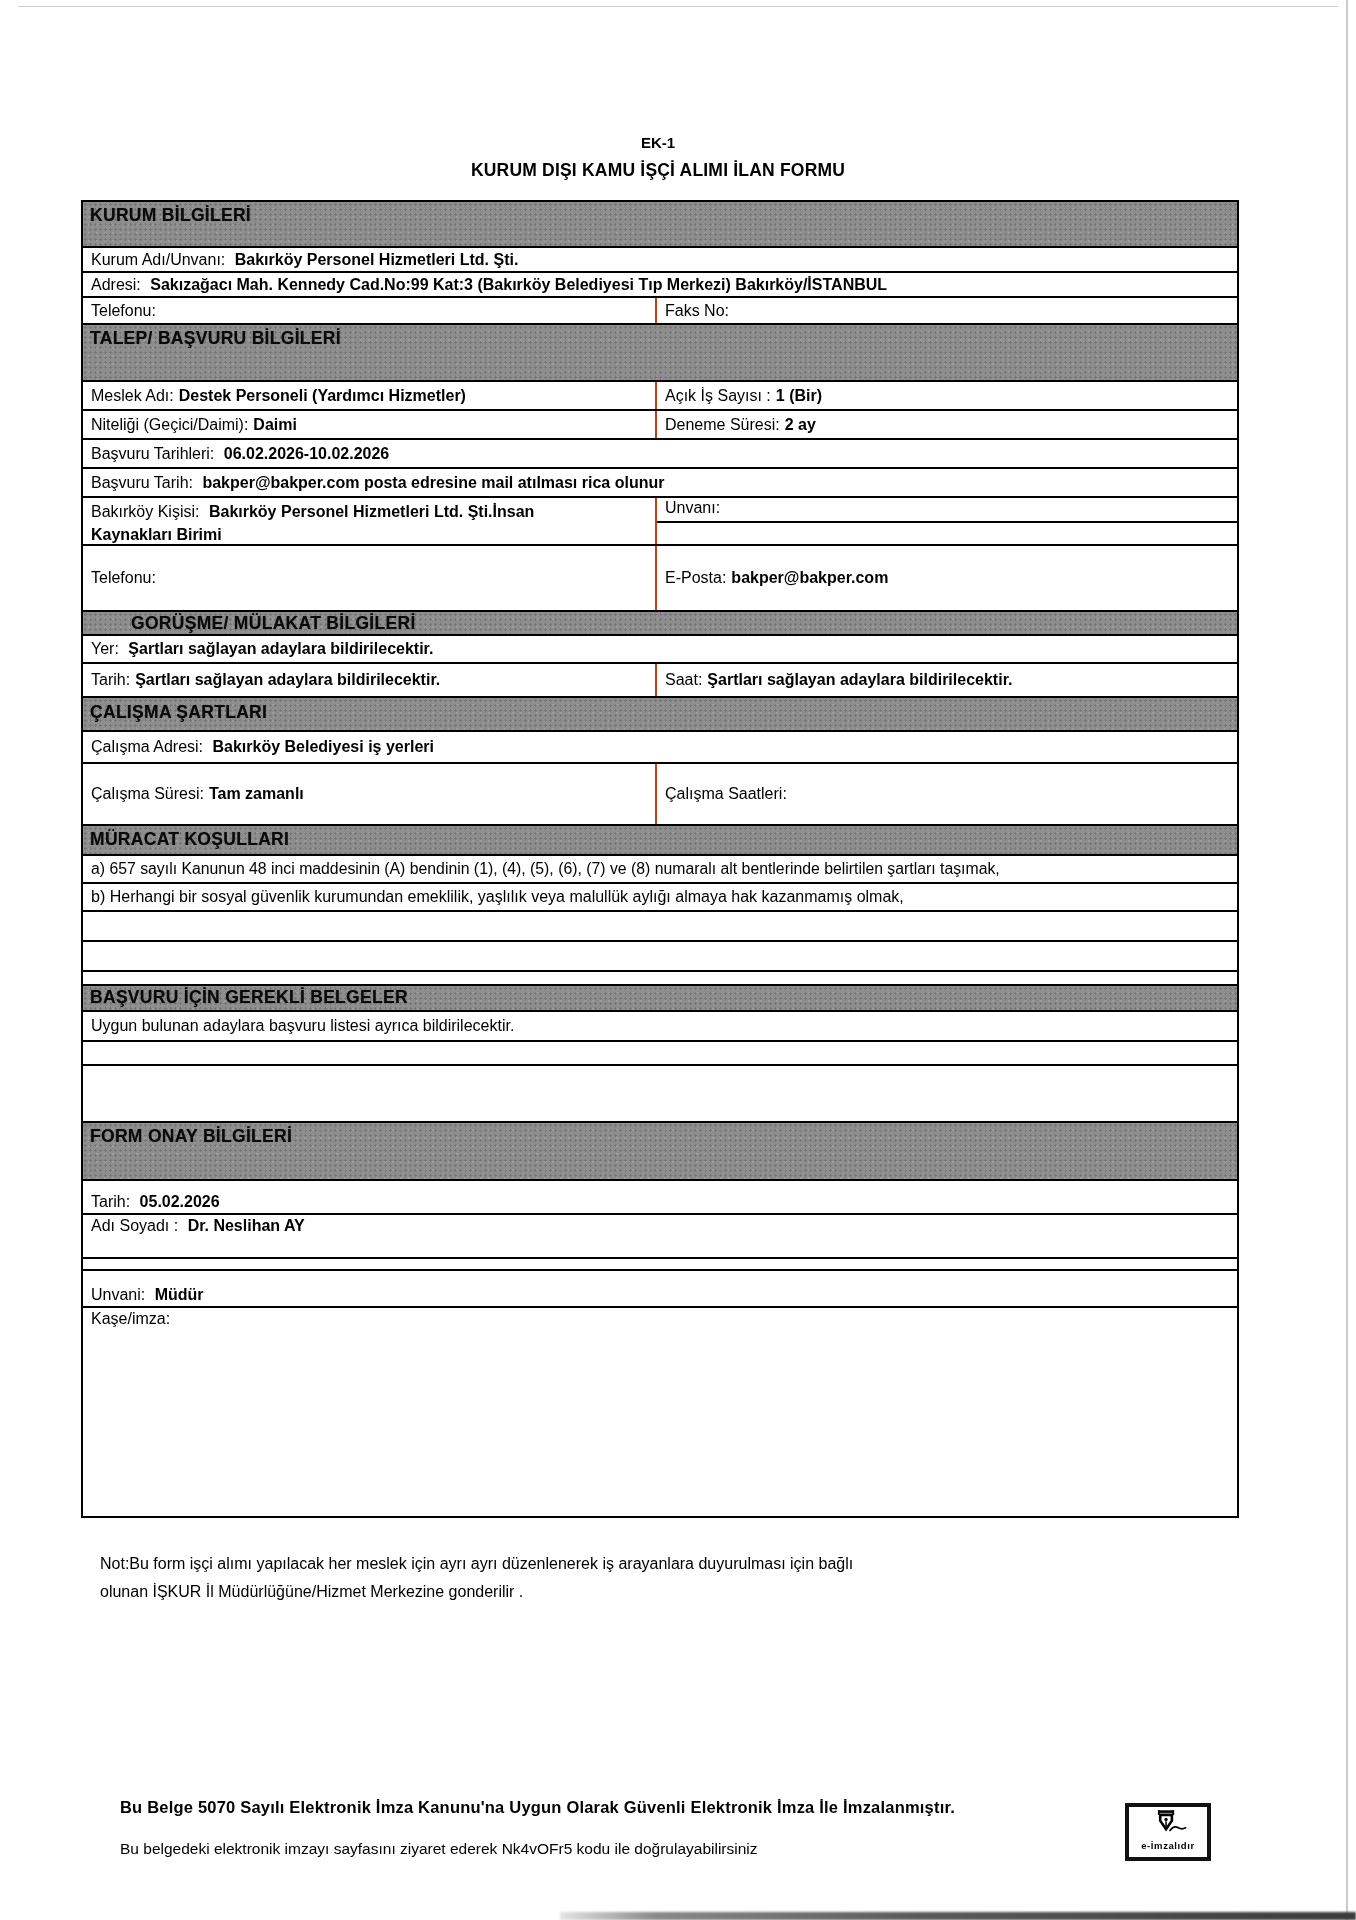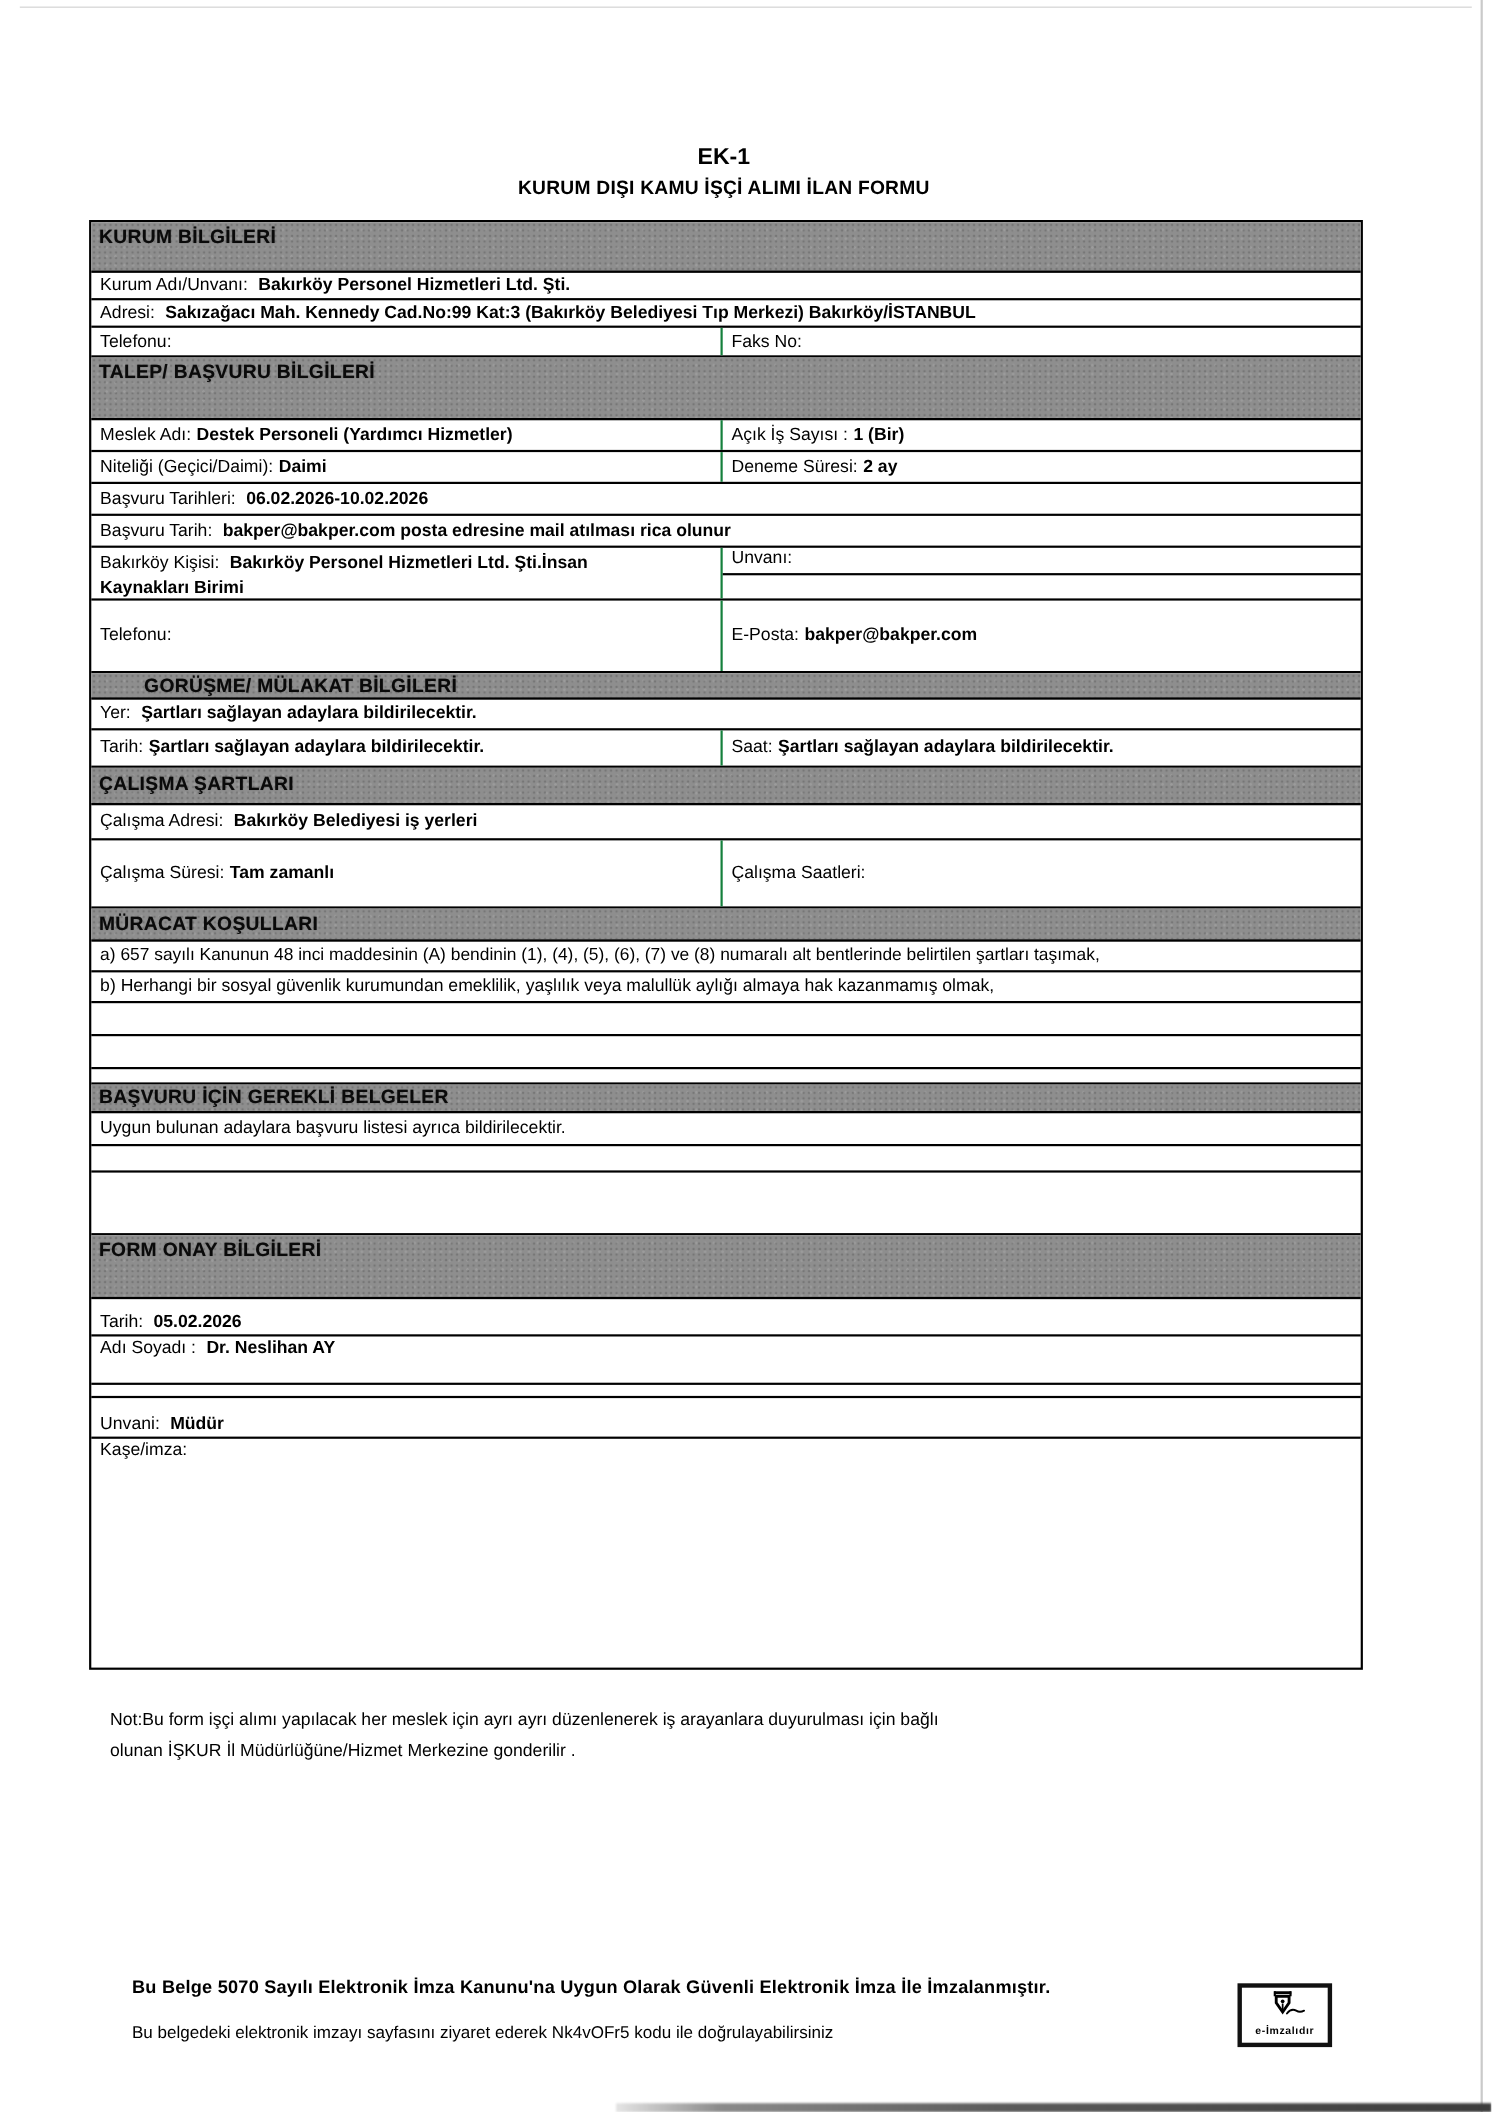--- a/index.html
+++ b/index.html
@@ -16,40 +16,40 @@
   .artifact-top-line { position:absolute; left:18px; top:6px; width:1320px; height:1px; background:#cfcfcf; }
   .artifact-right-line { position:absolute; left:1346px; top:0; width:2px; height:1920px; background:#bdbdbd; opacity:.8; }
   .artifact-bottom-smudge {
     position:absolute; left:560px; right:0; bottom:0; height:8px;
     background:linear-gradient(90deg, rgba(150,150,150,.25), #8a8a8a 12%, #5a5a5a 45%, #474747 78%, #3c3c3c);
     filter:blur(1px);
   }
 
   
   .titles { position:absolute; left:81px; top:130px; width:1154px; text-align:center; }
-  .doc-ref { font-size:21px; font-weight:bold; line-height:26px; }
+  .doc-ref { font-size:15px; font-weight:bold; line-height:26px; }
   .doc-title { font-size:17.5px; font-weight:bold; line-height:28px; letter-spacing:.2px; }
 
   
   .form-table {
     position:absolute; left:81px; top:200px; width:1154px;
     border:2px solid #000;
   }
   .row {
     display:flex; box-sizing:border-box;
     border-bottom:2px solid #000;
     align-items:center;
     font-size:16px;
   }
   .row:last-child { border-bottom:none; }
   .row.v-top { align-items:flex-start; }
   .row.v-bottom { align-items:flex-end; }
   .cell { box-sizing:border-box; padding:2px 8px; }
   .cell.full { width:100%; }
-  .cell.left { width:574px; border-right:2px solid #15803d; align-self:stretch; display:flex; align-items:center; }
+  .cell.left { width:574px; border-right:2px solid #c2410c; align-self:stretch; display:flex; align-items:center; }
   .cell.right { flex:1; align-self:stretch; display:flex; align-items:center; }
   .v-top .cell.left, .v-top .cell.right { align-items:flex-start; }
   .val { font-weight:bold; }
   .lbl { font-weight:normal; }
   .lbl + .val { margin-left:5px; }
 
   
   .band {
     box-sizing:border-box;
     border-bottom:2px solid #000;

